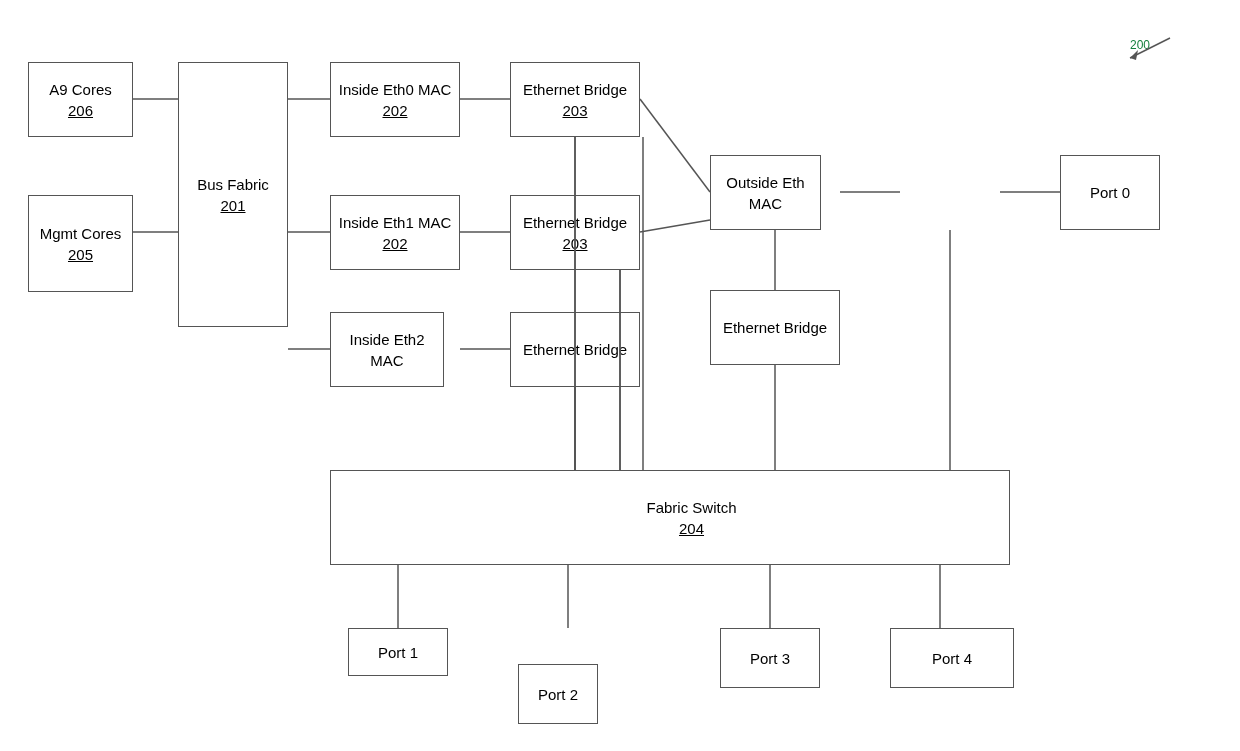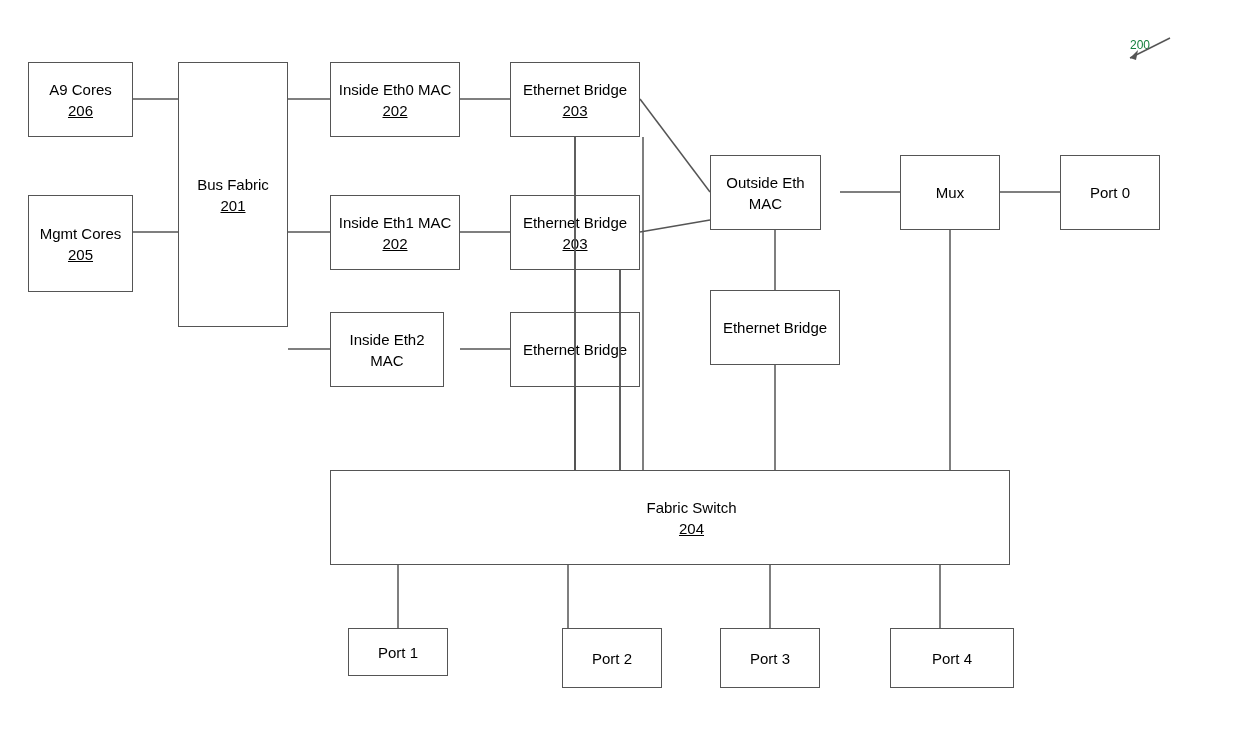--- a/index.html
+++ b/index.html
@@ -108,38 +108,35 @@
   </div>
 
   <div class="box" style="left:710px; top:155px; width:111px; height:75px;">
     <span>Outside Eth MAC</span>
   </div>
 
   <div class="box" style="left:710px; top:290px; width:130px; height:75px;">
     <span>Ethernet Bridge</span>
   </div>
 
-  <div class="box" style="left:900px; top:155px; width:100px; height:75px;">
-    <span>Mux</span>
-  </div>
 
   <div class="box" style="left:1060px; top:155px; width:100px; height:75px;">
     <span>Port 0</span>
   </div>
 
   <div class="box" style="left:330px; top:470px; width:680px; height:95px;padding-left:43px;">
     <span>Fabric Switch</span>
     <u>204</u>
   </div>
 
   <div class="box" style="left:348px; top:628px; width:100px; height:48px;">
     <span>Port 1</span>
   </div>
 
-  <div class="box" style="left:518px; top:628px; width:100px; height:60px;margin-left:44px;">
+  <div class="box" style="left:518px; top:664px; width:80px; height:60px;">
     <span>Port 2</span>
   </div>
 
   <div class="box" style="left:720px; top:628px; width:100px; height:60px;">
     <span>Port 3</span>
   </div>
 
   <div class="box" style="left:890px; top:628px; width:124px; height:60px;">
     <span>Port 4</span>
   </div>

